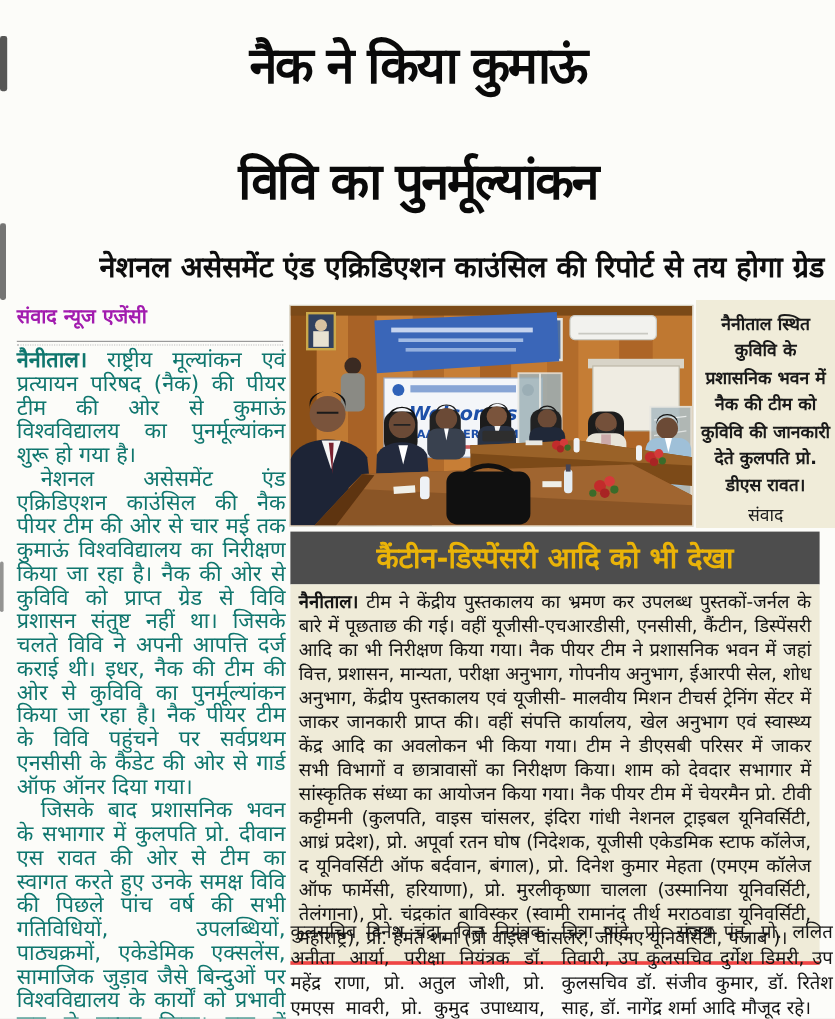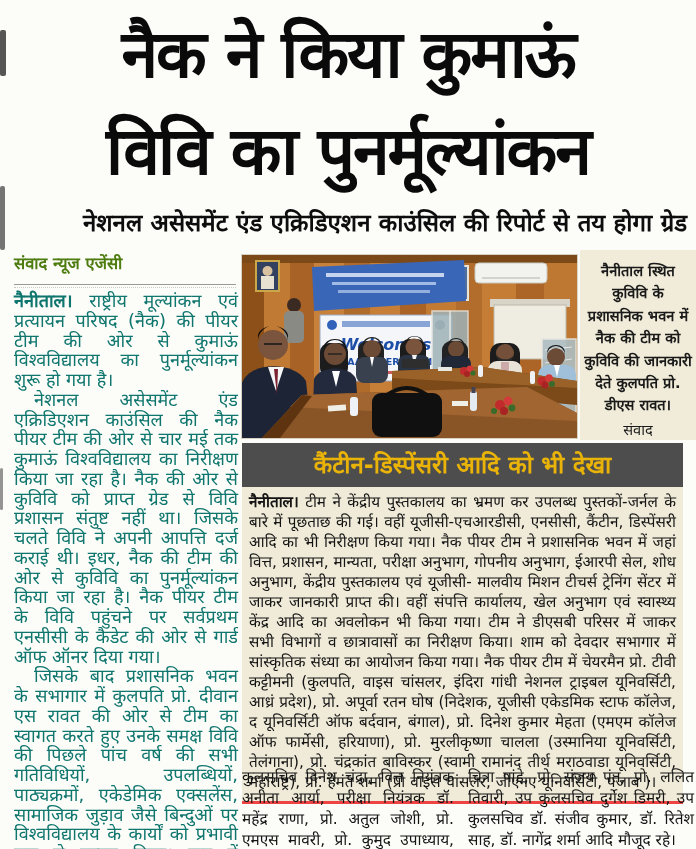--- a/index.html
+++ b/index.html
@@ -3,25 +3,25 @@
 <meta charset="utf-8">
 <style>
   html,body{margin:0;padding:0;background:#e8e8e4;}
   .page{
     position:relative;width:696px;height:849px;margin:0 auto;
     background:#fcfcf9;overflow:hidden;
     font-family:"DejaVu Sans","Liberation Sans",sans-serif;color:#151515;
   }
   
   .headline{position:absolute;top:6px;left:0;width:696px;text-align:center;
-    font-weight:800;color:#0a0a0a;font-size:66px;line-height:97px;letter-spacing:-2px;}
+    font-weight:800;color:#0a0a0a;font-size:42px;line-height:97px;letter-spacing:-2px;}
   .subheadline{position:absolute;top:205px;left:6px;width:684px;text-align:center;
     font-weight:700;font-size:24px;color:#0d0d0d;padding-left:37px;}
   .byline{position:absolute;top:251px;left:14px;width:224px;
-    font-weight:700;font-size:16.5px;color:#4d7c0f;}
+    font-weight:700;font-size:16.5px;color:#a21caf;}
   .byline-rule{position:absolute;top:284px;left:14px;width:222px;height:2px;
     border-top:1px solid #9a9a9a;border-bottom:1px dotted #c9c9c9;}
   
   .col-left{position:absolute;top:291px;left:14px;width:224px;
     font-size:18px;line-height:19.75px;text-align:justify;color:#0f766e;}
   .col-left p{margin:0;}
   .col-left p.indent{text-indent:20px;}
   .dateline{font-weight:700;}
   
   .photo{position:absolute;left:242px;top:255px;width:335px;height:183px;

